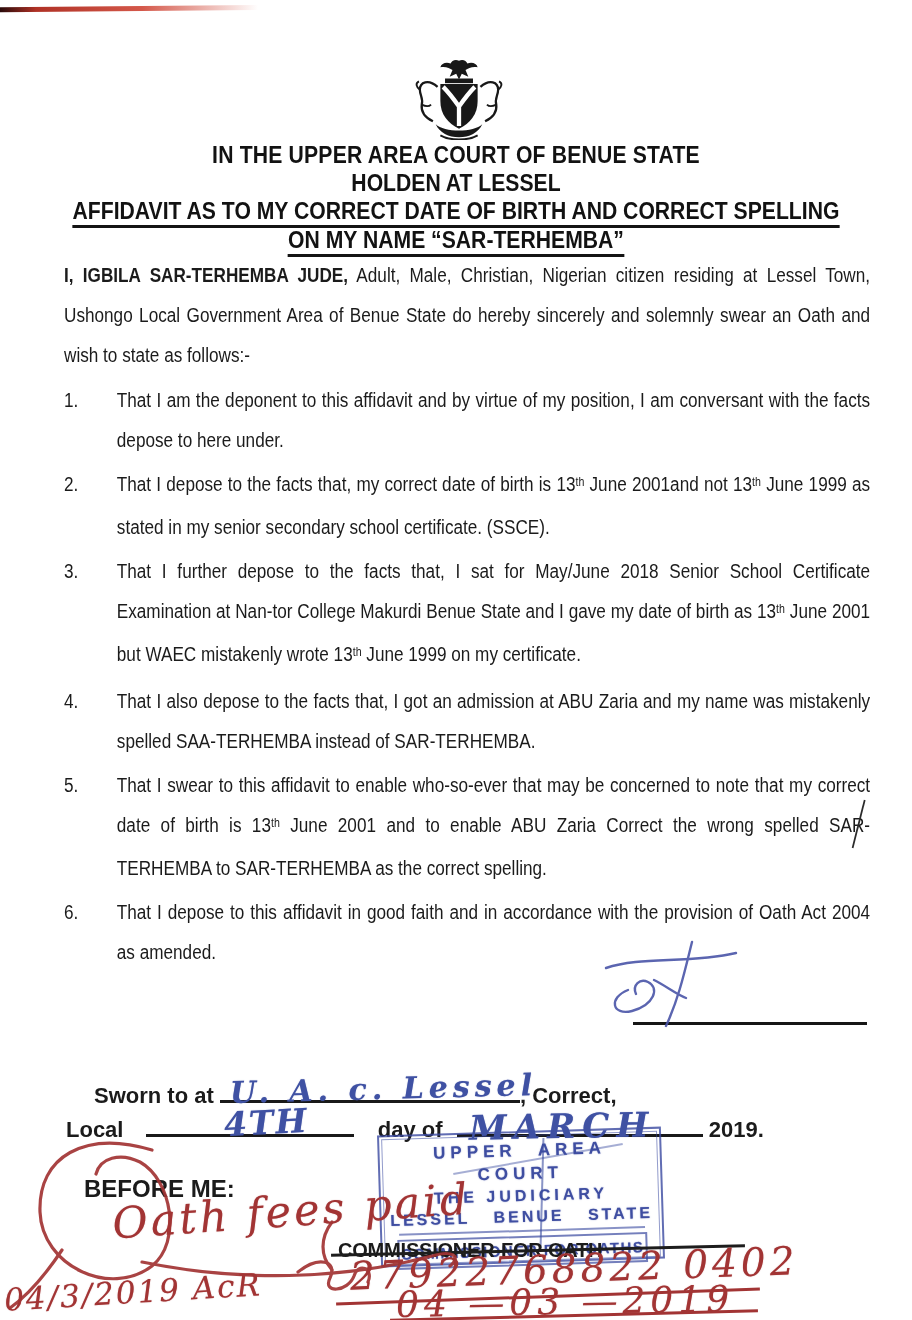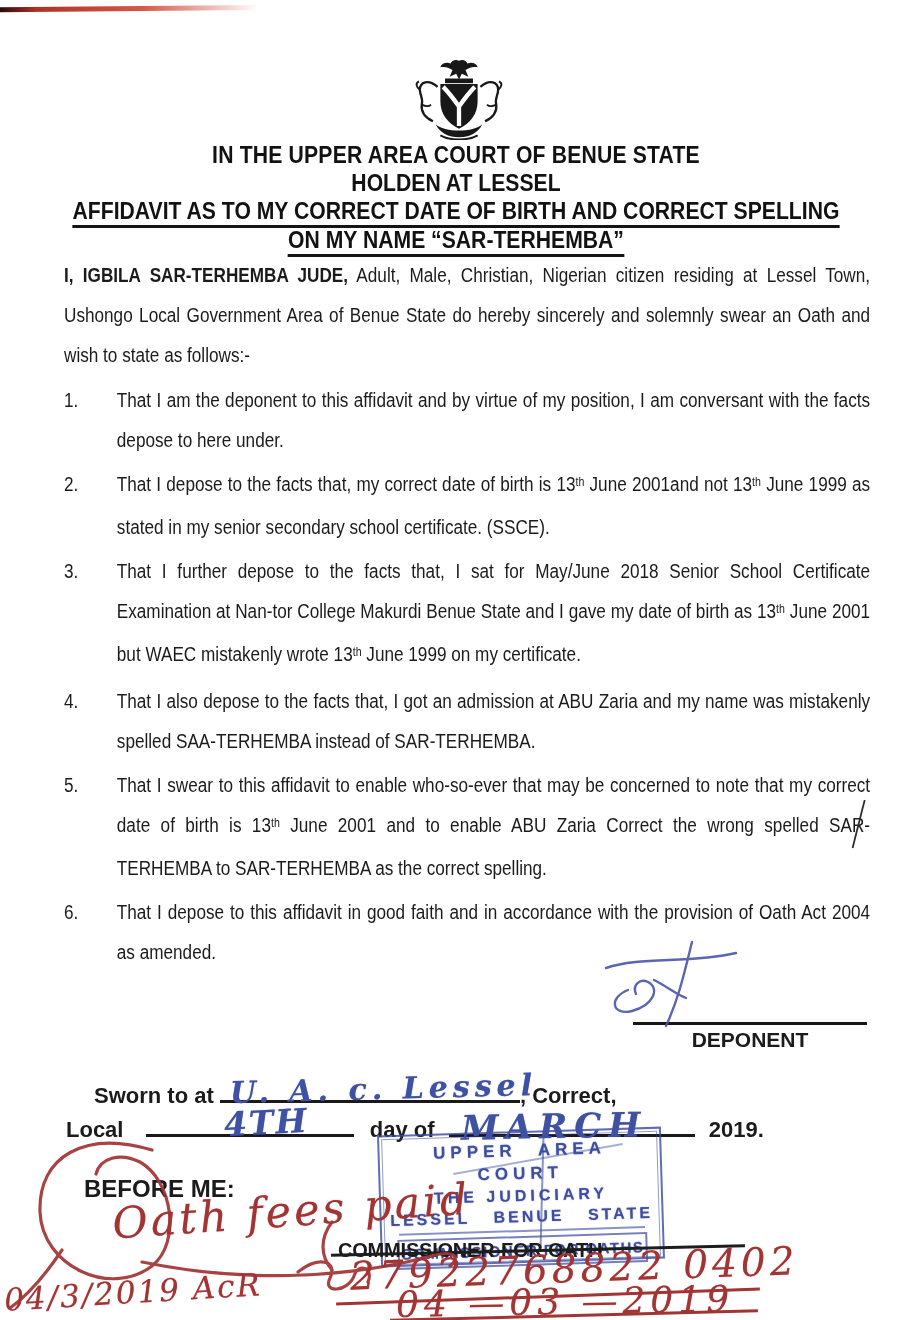--- a/index.html
+++ b/index.html
@@ -151,39 +151,38 @@
     <svg viewBox="0 0 150 90" width="150" height="90" aria-hidden="true">
       <g stroke="#4a55a8" stroke-width="2.4" fill="none" stroke-linecap="round" opacity="0.9">
         <path d="M10 30 C45 18 92 26 140 15"></path>
         <path d="M96 4 C89 32 83 60 70 88"></path>
         <path d="M32 52 C12 60 16 78 36 73 C58 67 64 50 52 44 C44 40 36 47 40 56"></path>
         <path d="M58 42 C70 48 80 56 90 60"></path>
       </g>
     </svg>
   </div>
   <div class="dep-line"></div>
-  <div class="dep-label">DEPONENT</div>
 
   <div class="sworn-row row1">
     <span>Sworn to at</span>
     <span class="fill" style="width:300px;">
       <span class="hand-blue hw-uac">U. A. c. Lessel</span>
     </span><span>, Correct,</span>
   </div>
 
   <div class="sworn-row row2">
     <span>Local</span>
     <span class="fill" style="width:208px;margin-left:16px;">
       <span class="hand-blue hw-day">4TH</span>
     </span>
-    <span style="margin:0 8px 0 10px;">day of</span>
+    <span style="margin:0 8px 0 18px;">day of</span>
     <span class="fill" style="width:246px;">
       <span class="hand-blue hw-month">MARCH</span>
     </span>
-    <span style="margin-left:8px;">2019.</span>
+    <span style="">2019.</span>
   </div>
 
   <div class="stamp">
     <div class="stamp-inner">
       <div class="st1">UPPER AREA COURT</div>
       <div class="st2">THE JUDICIARY</div>
       <div class="st3">LESSEL BENUE STATE</div>
       <div class="st-rule"></div>
       <div class="st-box">COMMISSIONER FOR OATHS</div>
     </div>

